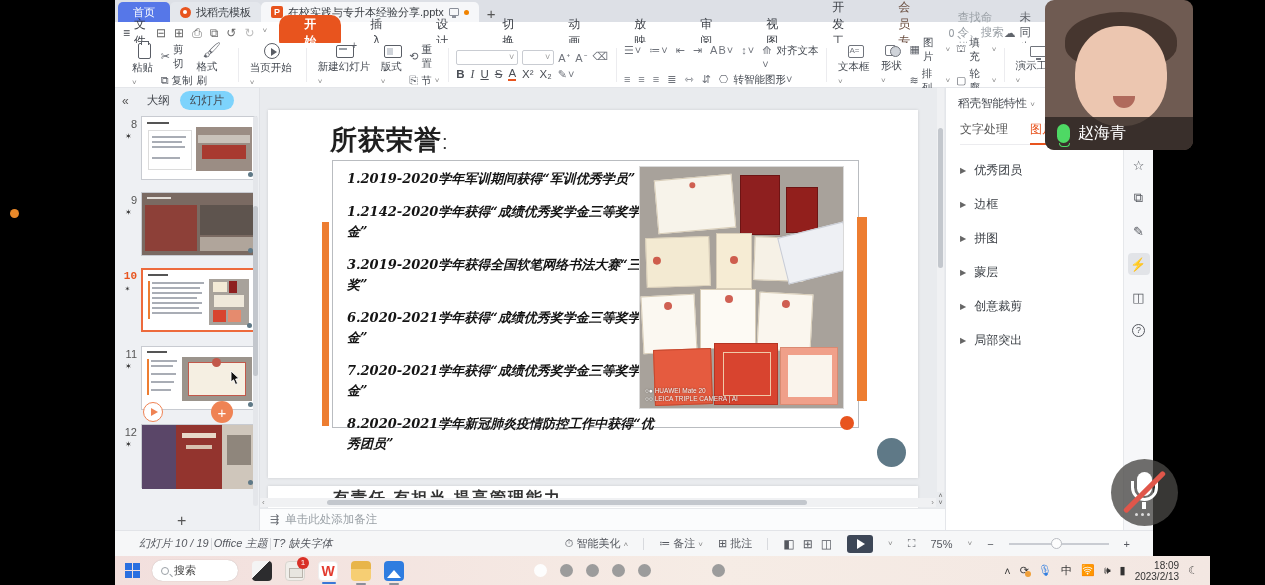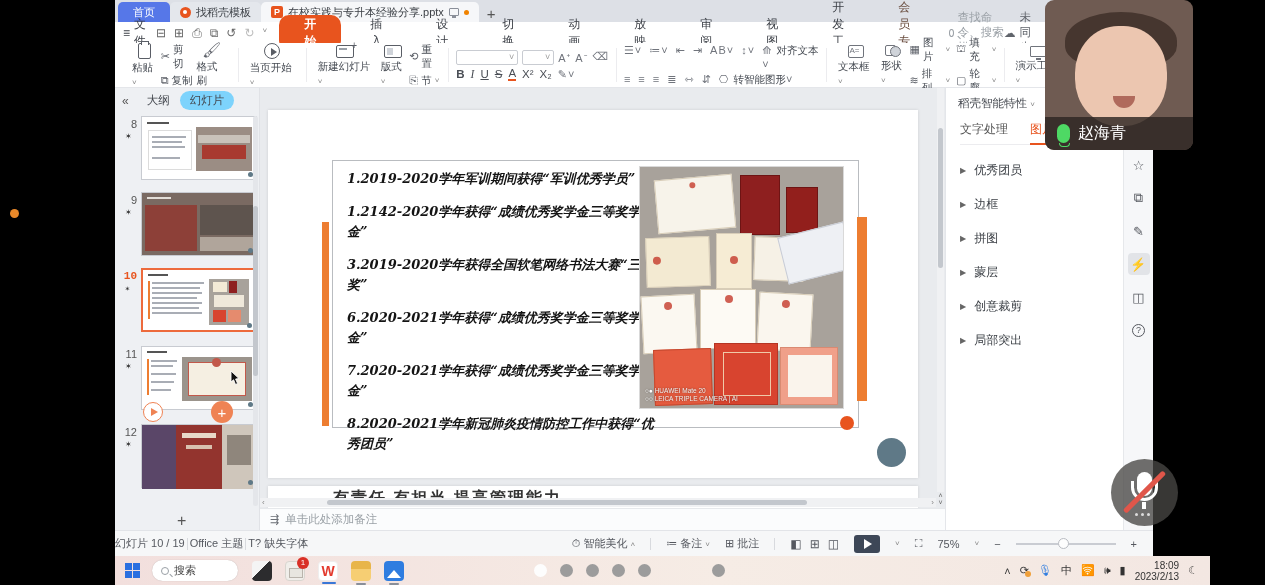--- a/index.html
+++ b/index.html
@@ -144,23 +144,23 @@
   .sb-arrow { font-size:8px; color:#666; }
 
   
   #iconstrip { left:1008px; top:88px; width:30px; height:442px; background:#f6f7f9; border-left:1px solid #e6e8eb; display:flex; flex-direction:column; align-items:center; padding-top:66px; gap:11px; }
   .strip-icon { width:22px; height:22px; display:flex; align-items:center; justify-content:center; font-size:13px; color:#55585f; border-radius:4px; }
   .strip-icon.sel { background:#e2e4e8; }
   .qcirc { width:13px; height:13px; border:1.3px solid #55585f; border-radius:50%; font-size:9px; line-height:11px; text-align:center; }
 
   
   #statusbar { left:0; top:530px; width:100%; height:26px; background:#f6f7f8; border-top:1px solid #e2e4e8; display:flex; align-items:center; font-size:11px; color:#55585f; }
-  .st-left { display:flex; align-items:center; gap:2px; margin-left:0; }
+  .st-left { display:flex; align-items:center; gap:2px; margin-left:24px;font-style:italic; }
   .st-sep { width:1px; height:12px; background:#d8dade; }
-  .st-right { margin-left:auto; display:flex; align-items:center; gap:15px; margin-right:16px; }
+  .st-right { margin-left:auto; display:flex; align-items:center; gap:15px; margin-right:23px; }
   .viewicons { display:flex; gap:8px; font-size:12px; color:#55585f; }
   .play-btn { width:26px; height:18px; background:#3d4757; border-radius:3px; display:flex; align-items:center; justify-content:center; }
   .play-btn::after { content:""; border-left:8px solid #fff; border-top:5px solid transparent; border-bottom:5px solid transparent; margin-left:2px; }
   .zoom-slider { width:100px; height:2px; background:#c9ccd2; position:relative; }
   .zoom-knob { position:absolute; left:42px; top:-5px; width:11px; height:11px; border-radius:50%; background:#fdfdfd; border:1px solid #b9bcc2; }
 
   
   #taskbar { left:115px; top:556px; width:1095px; height:29px; background:linear-gradient(90deg,#f2dfdd,#f6ece5 55%,#f3e7e2); display:flex; align-items:center; }
   .win-logo { width:15px; height:15px; margin-left:10px; display:grid; grid-template-columns:7px 7px; grid-gap:1px; }
   .win-logo span { background:#2a6fe0; width:7px; height:7px; }
@@ -526,20 +526,21 @@
       </div>
 
       <div class="panel-scroll">
           <div class="panel-scroll-thumb"></div>
         </div>
       <div class="panel-add">+</div>
     </div>
 
     <div id="editor" class="abs">
       <div id="slide">
+        <div class="slide-title"><span>所获荣誉</span><span class="colon">:</span></div>
 
         <div class="bar-orange" style="left:54px; top:112px; width:7px; height:204px;"></div>
 
         <div class="textbox">
           <div class="honors">
             <div class="honor">1.2019-2020学年军训期间获得“军训优秀学员”</div>
             <div class="honor">1.2142-2020学年获得“成绩优秀奖学金三等奖学金”</div>
             <div class="honor">3.2019-2020学年获得全国软笔网络书法大赛“三等奖”</div>
             <div class="honor">6.2020-2021学年获得“成绩优秀奖学金三等奖学金”</div>
             <div class="honor">7.2020-2021学年获得“成绩优秀奖学金三等奖学金”</div>

